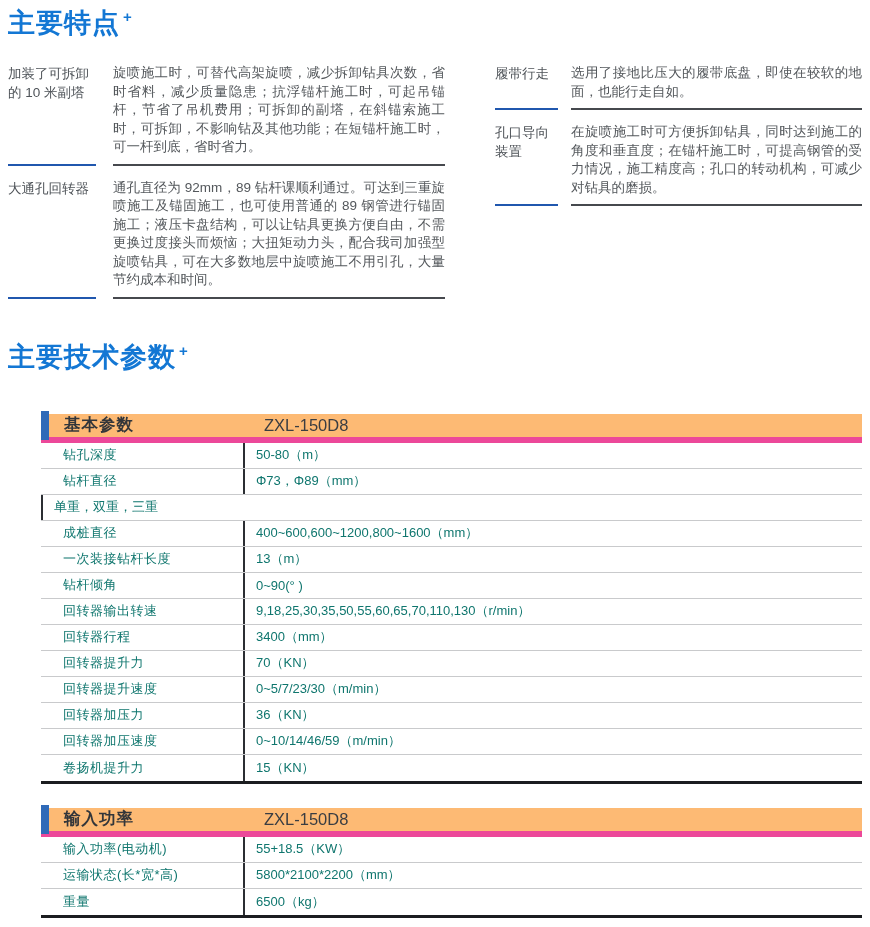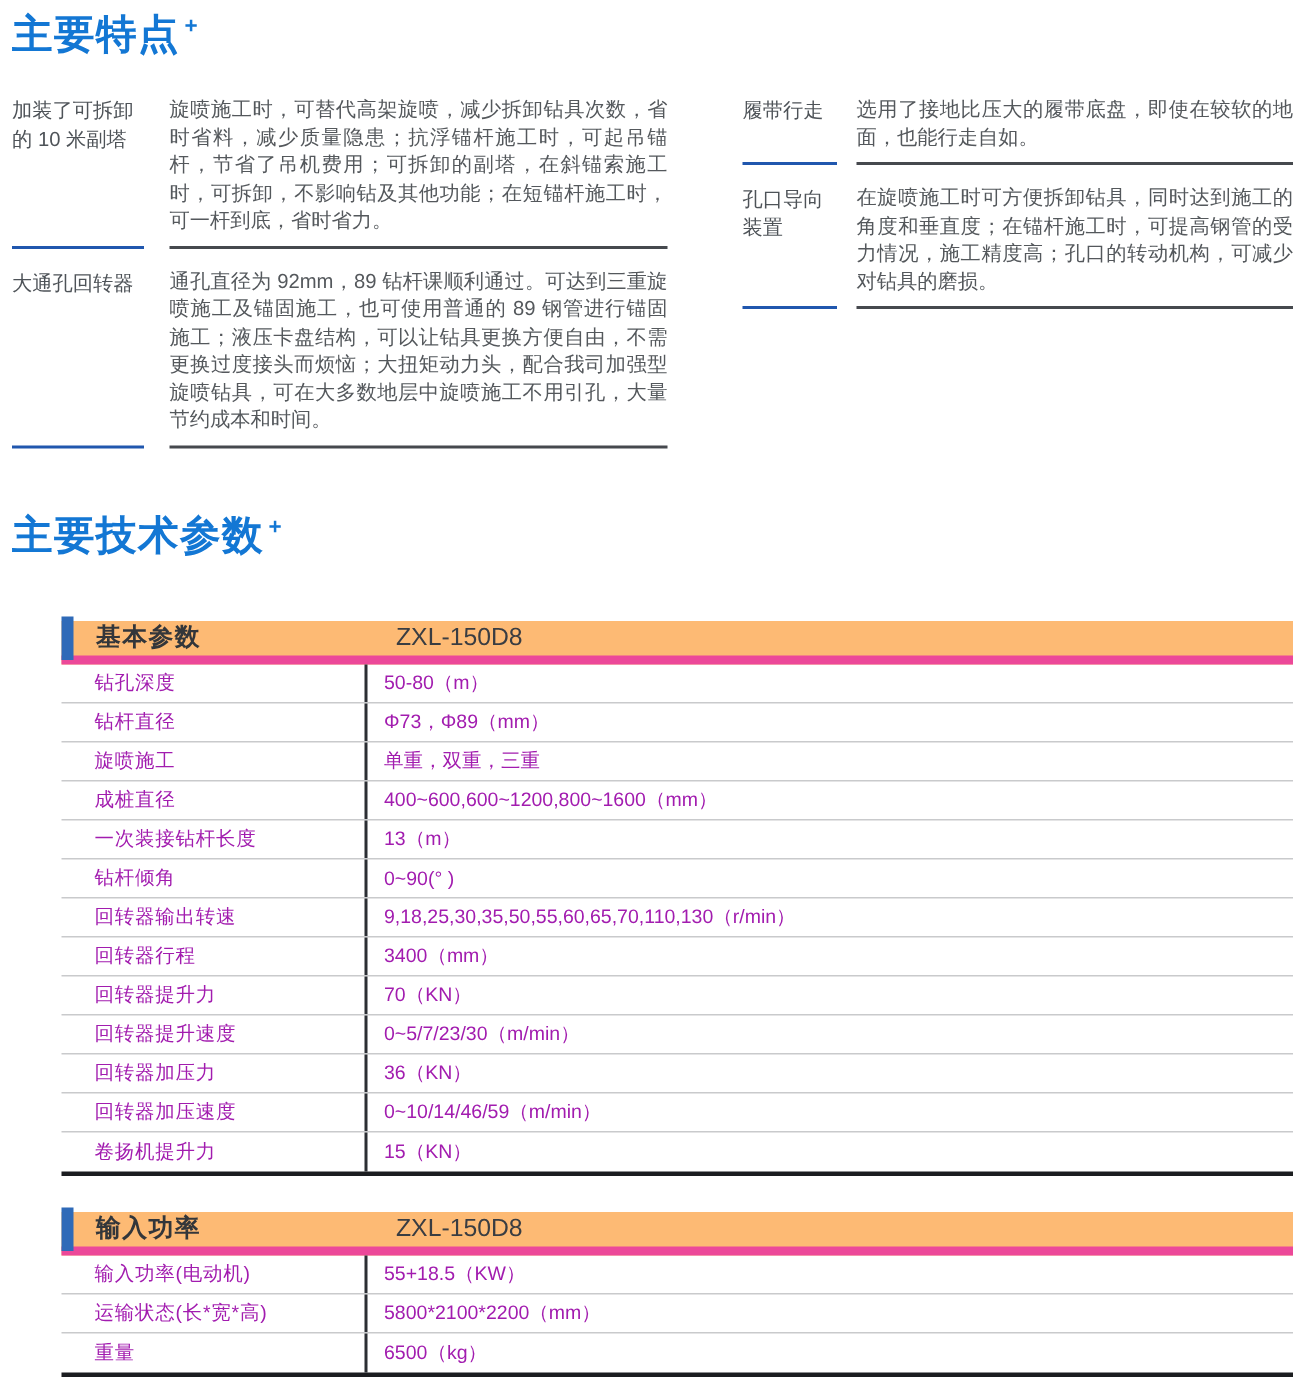--- a/index.html
+++ b/index.html
@@ -47,21 +47,21 @@
     border-bottom:6px solid #ec4899; align-items:center;
   }
   .t-accent { width:8px; height:29px; background:#2f6ab8; flex:none; }
   .t-title {
     width:194px; padding-left:15px; font-size:16.5px; font-weight:bold;
     color:#33363a; letter-spacing:1px;
   }
   .t-model { flex:1; padding-left:21px; font-size:16.5px; color:#3a3d42; }
   .t-row {
     display:flex; height:26px; border-bottom:1px solid #c9cacc;
-    font-size:13px; color:#a21caf;
+    font-size:13px; color:#0f766e;
   }
   .t-row:last-child { border-bottom:none; }
   .t-row-label {
     width:202px; padding-left:22px; display:flex; align-items:center;
     letter-spacing:0.5px;
   }
   .t-row-value {
     flex:1; border-left:2px solid #2b2e33; padding-left:11px;
     display:flex; align-items:center;
   }
@@ -113,21 +113,20 @@
     </div>
     <div class="t-row">
       <div class="t-row-label">钻孔深度</div>
       <div class="t-row-value">50-80（m）</div>
     </div>
     <div class="t-row">
       <div class="t-row-label">钻杆直径</div>
       <div class="t-row-value">Φ73，Φ89（mm）</div>
     </div>
     <div class="t-row">
-      <div class="t-row-label">旋喷施工</div>
       <div class="t-row-value">单重，双重，三重</div>
     </div>
     <div class="t-row">
       <div class="t-row-label">成桩直径</div>
       <div class="t-row-value">400~600,600~1200,800~1600（mm）</div>
     </div>
     <div class="t-row">
       <div class="t-row-label">一次装接钻杆长度</div>
       <div class="t-row-value">13（m）</div>
     </div>

